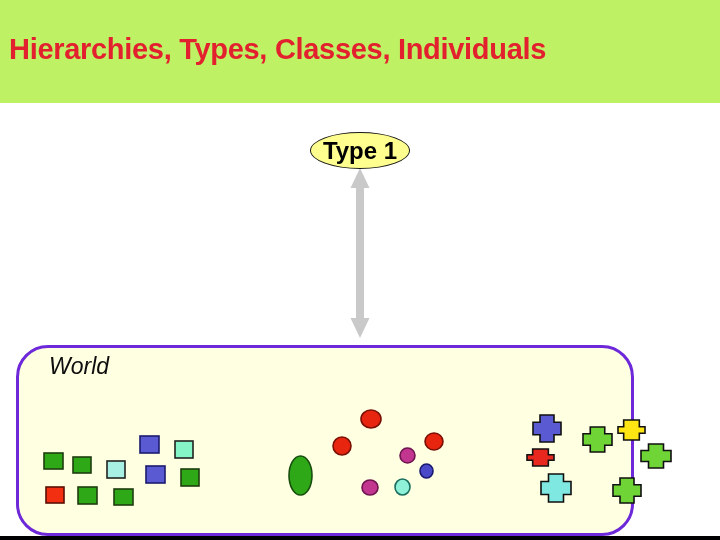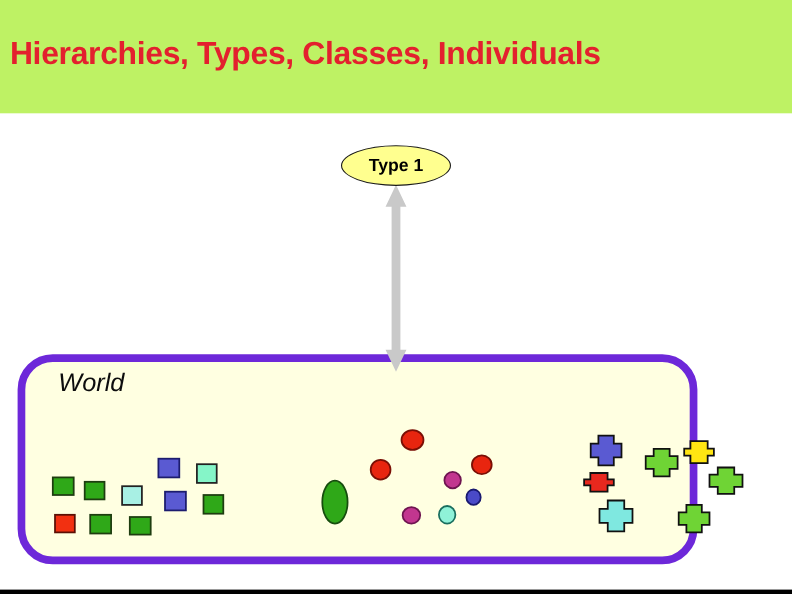--- a/index.html
+++ b/index.html
@@ -16,27 +16,27 @@
     position:absolute;left:9px;top:33px;
     font-size:29px;font-weight:bold;letter-spacing:-0.3px;
     color:#E3202E;white-space:nowrap;
   }
   .type-node{
     position:absolute;left:310px;top:132px;width:100px;height:37px;
     background:#FFFF8F;border:1.5px solid #1a1a1a;border-radius:50%;
     display:flex;align-items:center;justify-content:center;
     box-sizing:border-box;z-index:3;
   }
-  .type-node span{font-size:16px;font-weight:bold;color:#000;}
+  .type-node span{font-size:24px;font-weight:bold;color:#000;}
   .updown-arrow{
     position:absolute;left:340px;top:167px;width:40px;height:172px;z-index:2;
   }
   .world-box{
-    position:absolute;left:16px;top:322px;width:618px;height:191px;
-    background:#FFFFE1;border:7px solid #6d28d9;border-radius:32px;
+    position:absolute;left:16px;top:345px;width:618px;height:191px;
+    background:#FFFFE1;border:3px solid #6d28d9;border-radius:32px;
     box-sizing:border-box;z-index:1;
   }
   .world-label{
     position:absolute;left:30px;top:5px;
     font-size:23px;font-style:italic;color:#0d0d0d;
   }
   .shapes-layer{position:absolute;left:0;top:0;width:690px;height:191px;}
   .footer-bar{
     position:absolute;left:0;top:536px;width:720px;height:4px;background:#000000;
   }

